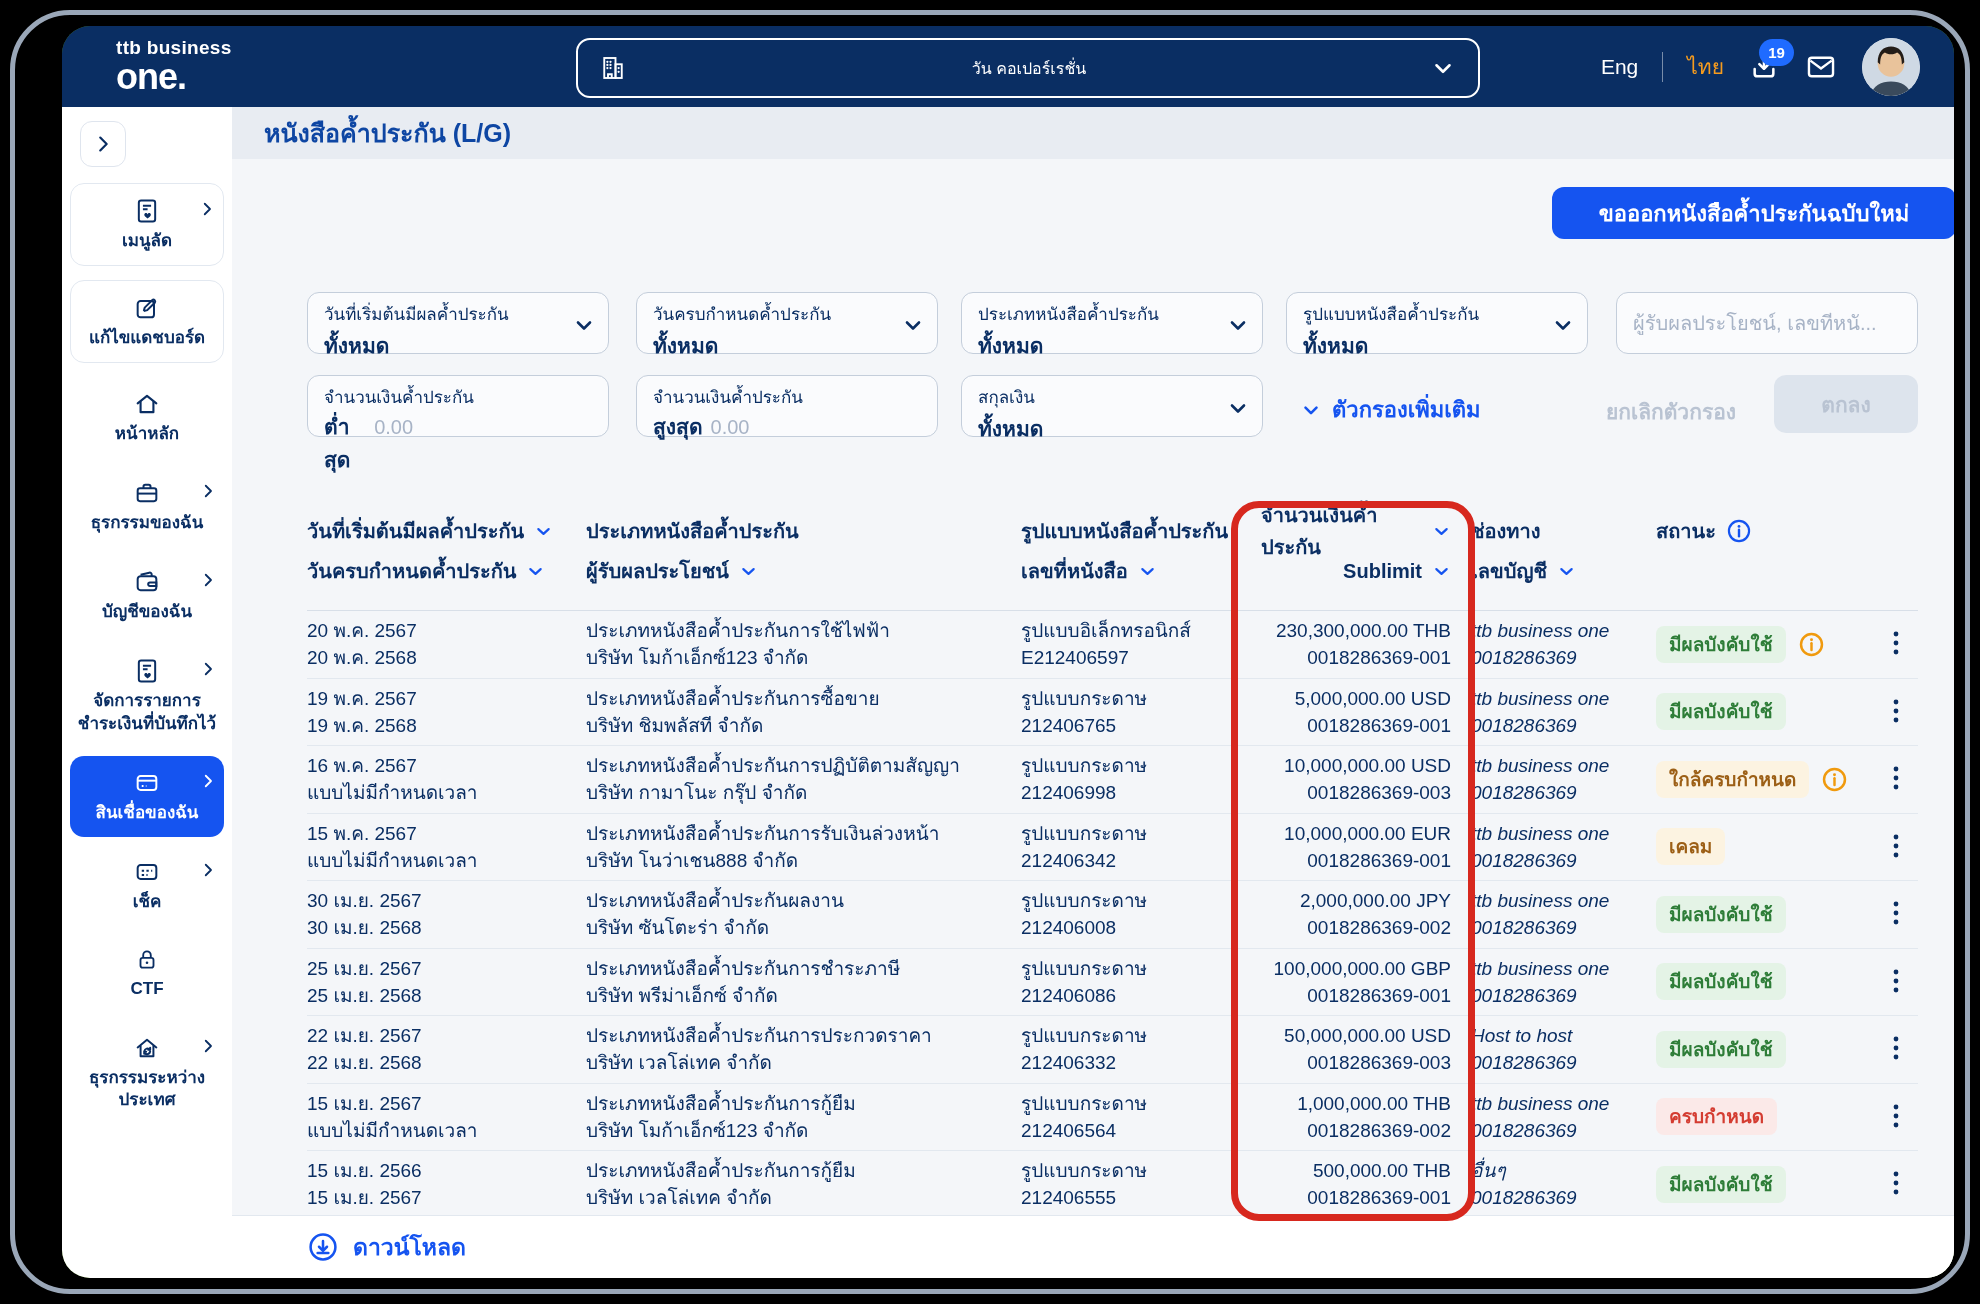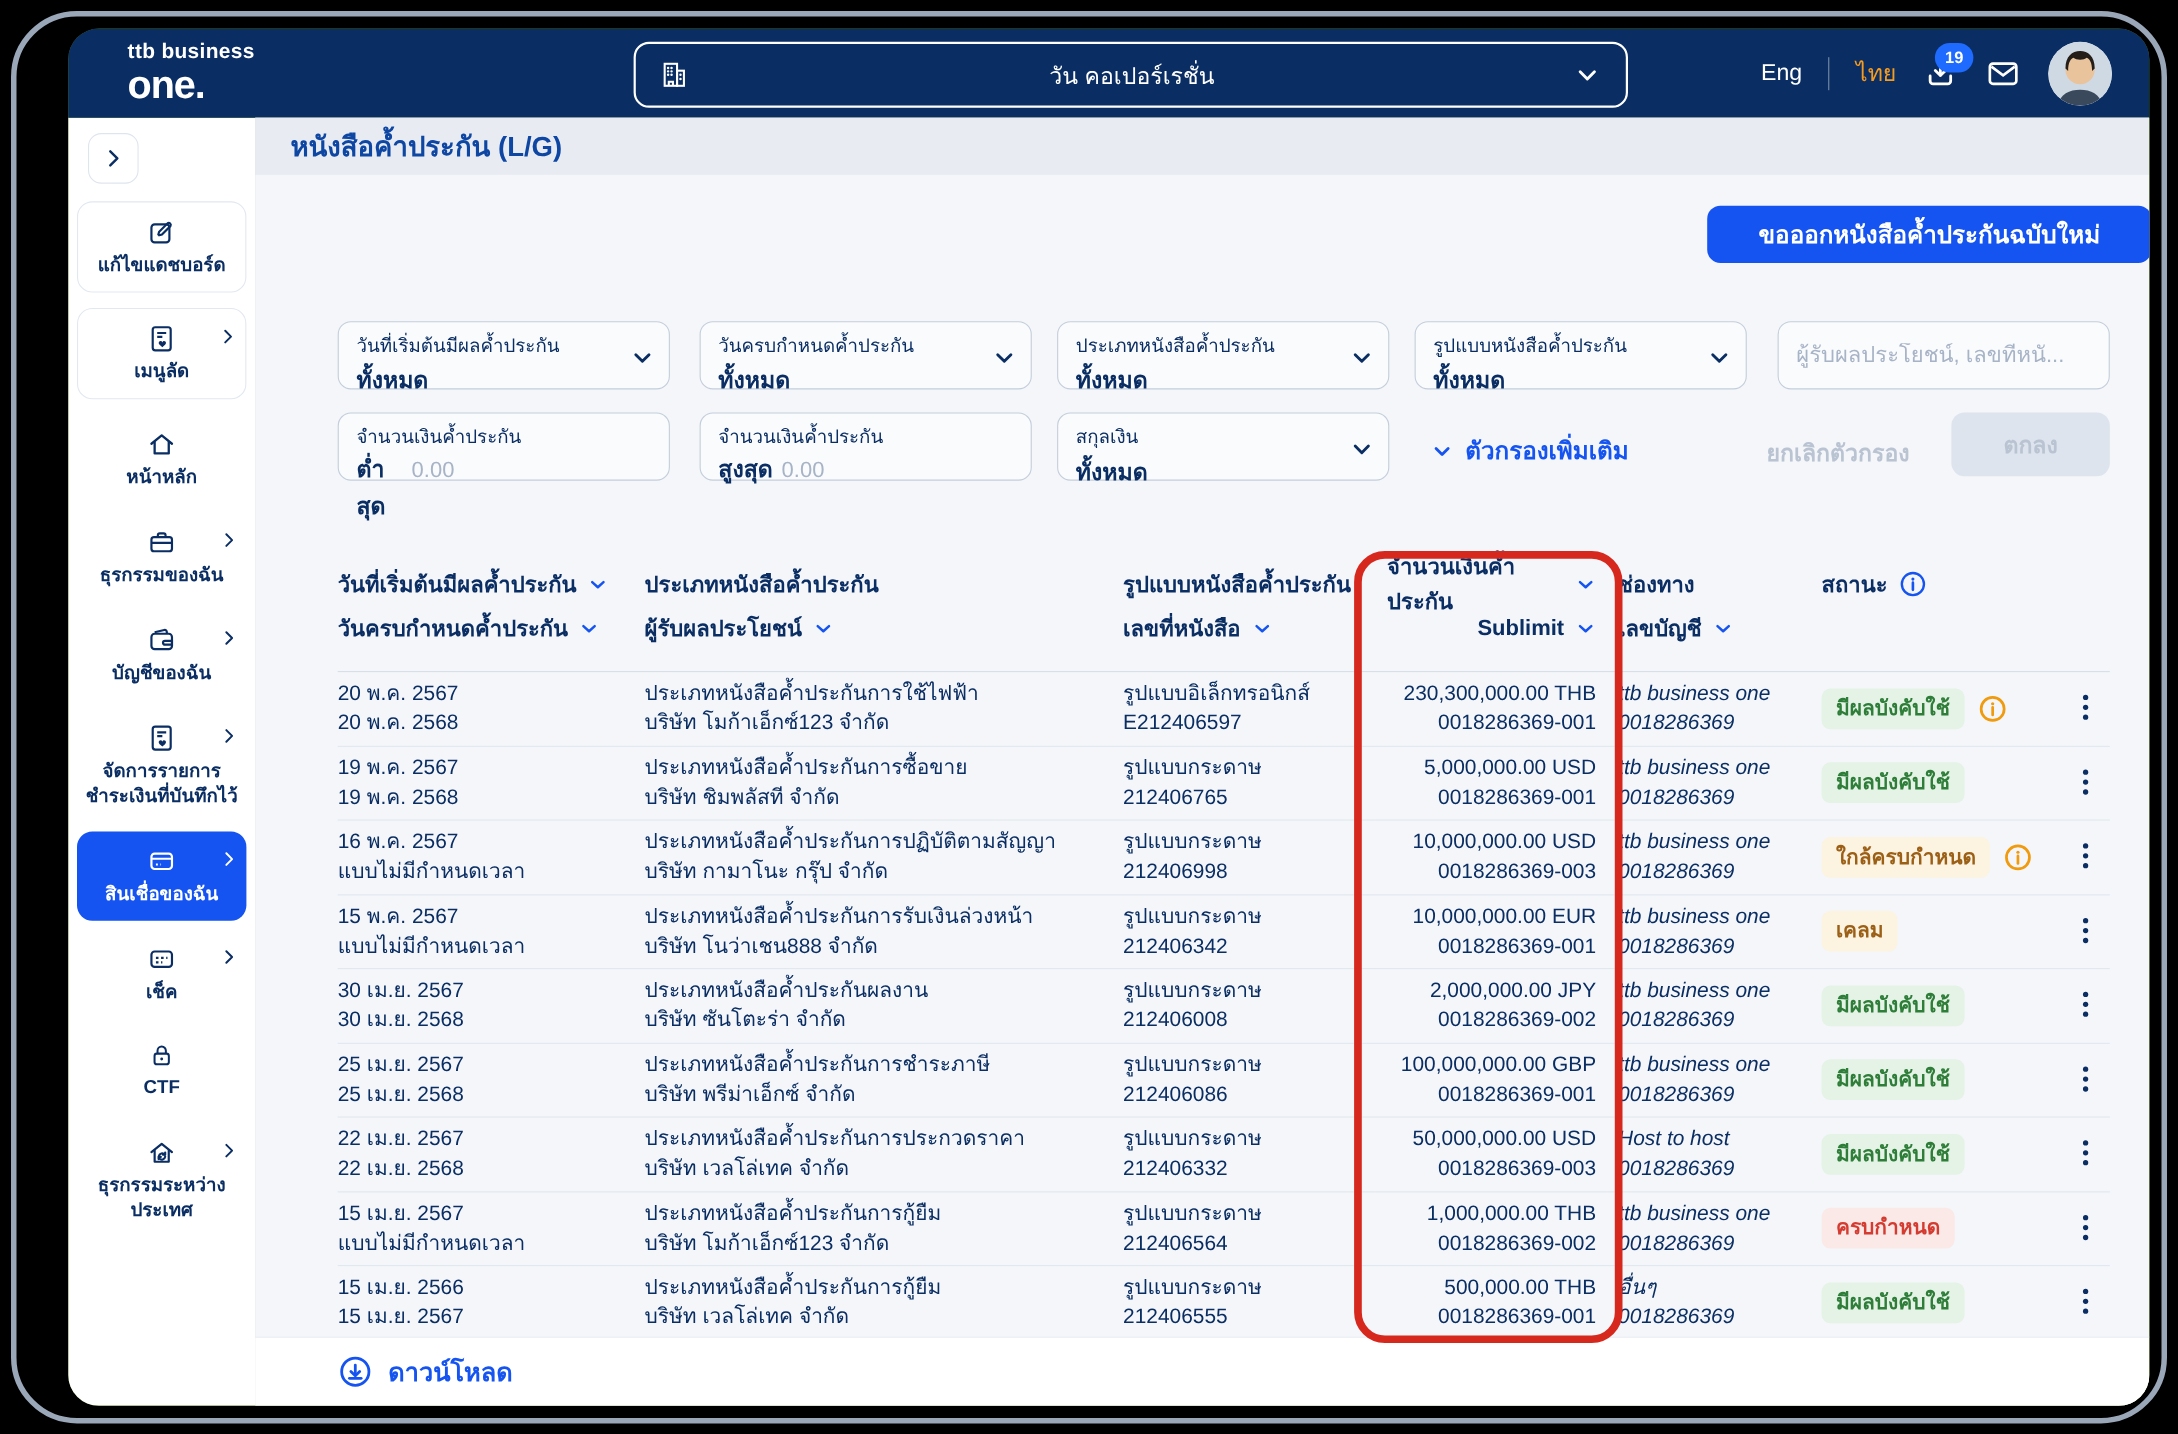--- a/index.html
+++ b/index.html
@@ -16,21 +16,21 @@
        display:flex;flex-direction:column;margin-left:36px;}
   
   .topbar{height:81px;background:var(--navy);position:relative;display:flex;align-items:center;flex:0 0 auto;}
   .brand{margin-left:54px;color:#fff;line-height:1;}
   .brand .b1{font-size:17px;letter-spacing:.3px;}
   .brand .b1 b{font-size:19px;}
   .brand .b2{font-size:36px;font-weight:bold;letter-spacing:-1px;margin-top:2px;}
   .company{position:absolute;left:514px;top:12px;width:900px;height:56px;border:2px solid #fff;
     border-radius:14px;display:flex;align-items:center;color:#fff;}
   .company .cico{margin-left:20px;display:flex;}
-  .company .cname{flex:1;text-align:center;font-size:21px;}
+  .company .cname{flex:1;text-align:center;font-size:16px;}
   .company .cchev{margin-right:22px;display:flex;}
   .top-right{position:absolute;right:34px;top:0;height:100%;display:flex;align-items:center;gap:24px;}
   .lang{font-size:21px;color:#fff;cursor:pointer;}
   .lang.th{color:var(--orange);}
   .vdiv{width:1px;height:30px;background:rgba(255,255,255,.45);}
   .icon-btn{position:relative;display:flex;align-items:center;cursor:pointer;}
   .nbadge{position:absolute;top:-12px;right:-14px;min-width:27px;height:27px;border-radius:14px;
     background:#1f6bff;color:#fff;font-size:15px;font-weight:bold;display:flex;align-items:center;justify-content:center;padding:0 4px;}
   .avatar{width:58px;height:58px;border-radius:50%;overflow:hidden;background:#dfe6ee;cursor:pointer;}
   
@@ -163,41 +163,41 @@
     <aside class="sidebar">
       <button class="collapse-btn">
         <svg width="22" height="22" viewBox="0 0 24 24" fill="none" stroke="currentColor" stroke-width="2.4" stroke-linecap="round" stroke-linejoin="round">
             <path d="M9 5l7 7-7 7"></path>
           </svg>
       </button>
 
       <div class="side-item card">
         <span class="sico">
           <svg width="28" height="28" viewBox="0 0 24 24" fill="none" stroke="currentColor" stroke-width="1.7">
-              <rect x="4" y="6" width="14" height="14" rx="2.5"></rect>
-              <path d="M10 14.5l2.2-.6 6.6-6.6a1.6 1.6 0 0 0-2.2-2.2l-6.6 6.6-.6 2.2z"></path>
-            </svg>
-        </span>
-        <div class="slabel">แก้ไขแดชบอร์ด</div>
-      </div>
-
-      <div class="side-item card">
-        <span class="sico">
-          <svg width="28" height="28" viewBox="0 0 24 24" fill="none" stroke="currentColor" stroke-width="1.7">
               <path d="M7 3h10a2 2 0 0 1 2 2v14a2 2 0 0 1-2 2H7a2 2 0 0 1-2-2V5a2 2 0 0 1 2-2z"></path>
               <path d="M8.5 7.5h7M8.5 10.5h4"></path>
               <path d="M14.9 14.1c-.9-.9-2.4-.3-2.4.9 0-1.2-1.5-1.8-2.4-.9-.7.7-.5 1.9.3 2.6l2.1 1.8 2.1-1.8c.8-.7 1-1.9.3-2.6z" fill="currentColor" stroke="none"></path>
             </svg>
         </span>
         <span class="chev">
             <svg width="18" height="18" viewBox="0 0 24 24" fill="none" stroke="currentColor" stroke-width="2.4" stroke-linecap="round" stroke-linejoin="round">
               <path d="M9 5l7 7-7 7"></path>
             </svg>
           </span>
         <div class="slabel">เมนูลัด</div>
+      </div>
+
+      <div class="side-item card">
+        <span class="sico">
+          <svg width="28" height="28" viewBox="0 0 24 24" fill="none" stroke="currentColor" stroke-width="1.7">
+              <rect x="4" y="6" width="14" height="14" rx="2.5"></rect>
+              <path d="M10 14.5l2.2-.6 6.6-6.6a1.6 1.6 0 0 0-2.2-2.2l-6.6 6.6-.6 2.2z"></path>
+            </svg>
+        </span>
+        <div class="slabel">แก้ไขแดชบอร์ด</div>
       </div>
 
       <div class="side-item">
         <span class="sico">
           <svg width="28" height="28" viewBox="0 0 24 24" fill="none" stroke="currentColor" stroke-width="1.8" stroke-linecap="round" stroke-linejoin="round">
               <path d="M4 11.5L12 5l8 6.5"></path>
               <path d="M6.5 10.2V19h11v-8.8"></path>
             </svg>
         </span>
         <div class="slabel">หน้าหลัก</div>

